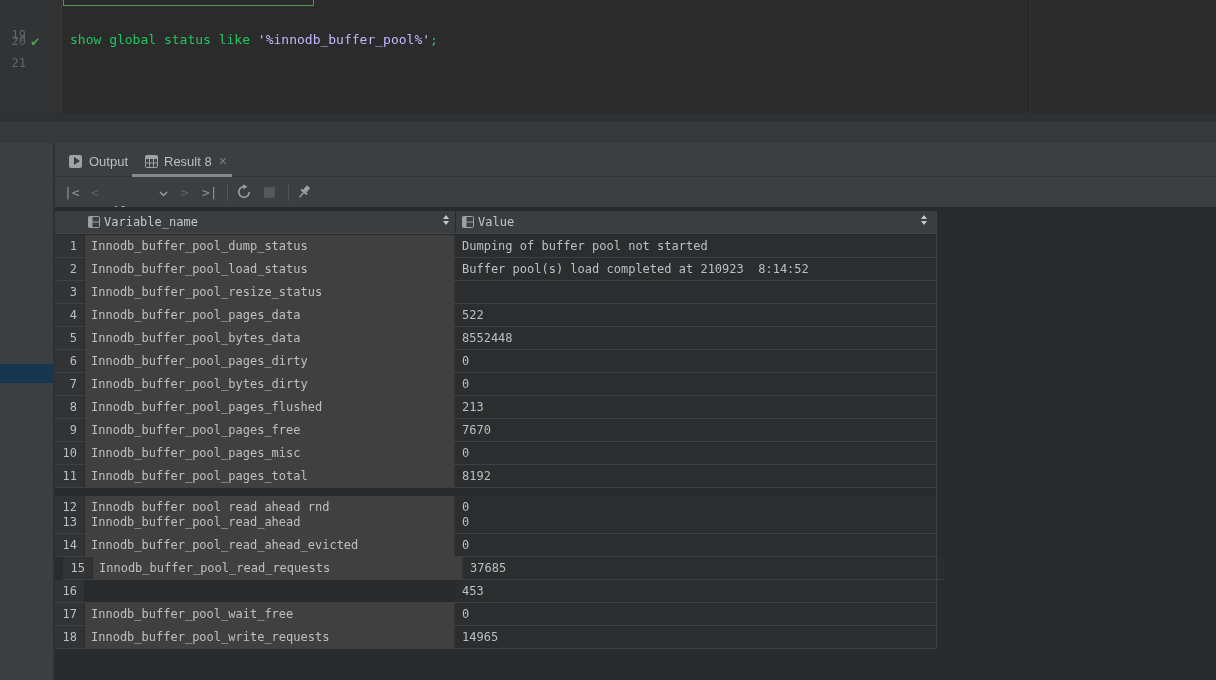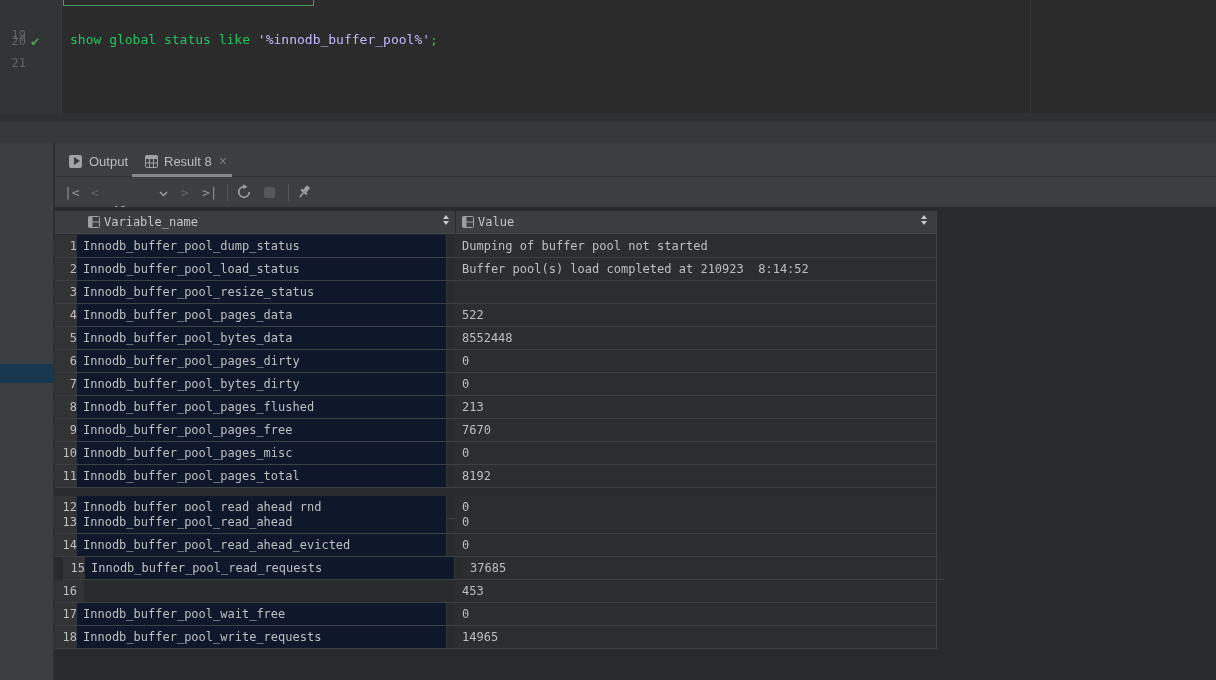--- a/index.html
+++ b/index.html
@@ -58,21 +58,21 @@
   .thead{left:55px;top:211px;width:881px;height:23px;background:#3B3E40;border-bottom:1px solid #434648;box-sizing:border-box;}
   .th-label{position:absolute;top:0;height:22px;line-height:22px;font-size:12px;color:#C4C6C8;white-space:pre;}
   .th-div{position:absolute;top:0;width:1px;height:22px;background:#292A2B;}
   .col-ic{position:absolute;top:5px;}
   .sort{position:absolute;display:flex;flex-direction:column;align-items:center;}
   .sort .up{width:0;height:0;border-left:3.5px solid transparent;border-right:3.5px solid transparent;border-bottom:4px solid #C6C8CA;}
   .sort .dn{width:0;height:0;border-left:3.5px solid transparent;border-right:3.5px solid transparent;border-top:4px solid #C6C8CA;margin-top:2px;}
 
   .trow{position:absolute;left:55px;width:881px;height:23px;border-bottom:1px solid #3D4043;box-sizing:border-box;font-size:12px;color:#BDBFC1;}
   .rn{position:absolute;left:0;top:0;width:30px;height:22px;line-height:22px;background:#313335;border-right:1px solid #262829;box-sizing:border-box;text-align:right;padding-right:7px;}
-  .cname{position:absolute;left:22px;top:0;width:370px;height:22px;line-height:22px;background:#0f172a;border-right:1px solid #333639;box-sizing:border-box;padding-left:6px;white-space:pre;overflow:hidden;}
+  .cname{position:absolute;left:30px;top:0;width:370px;height:22px;line-height:22px;background:#404040;border-right:1px solid #333639;box-sizing:border-box;padding-left:6px;white-space:pre;overflow:hidden;}
   .cvalue{position:absolute;left:400px;top:0;width:481px;height:22px;line-height:22px;background:#2B2D2E;padding-left:7px;box-sizing:border-box;white-space:pre;overflow:hidden;}
   .table-right-border{left:936px;top:211px;width:1px;height:438px;background:#3E4143;}
 </style>
 </head>
 <body>
 
 <div>
 
   <div class="abs editor">
     <div class="abs green-box"></div>

